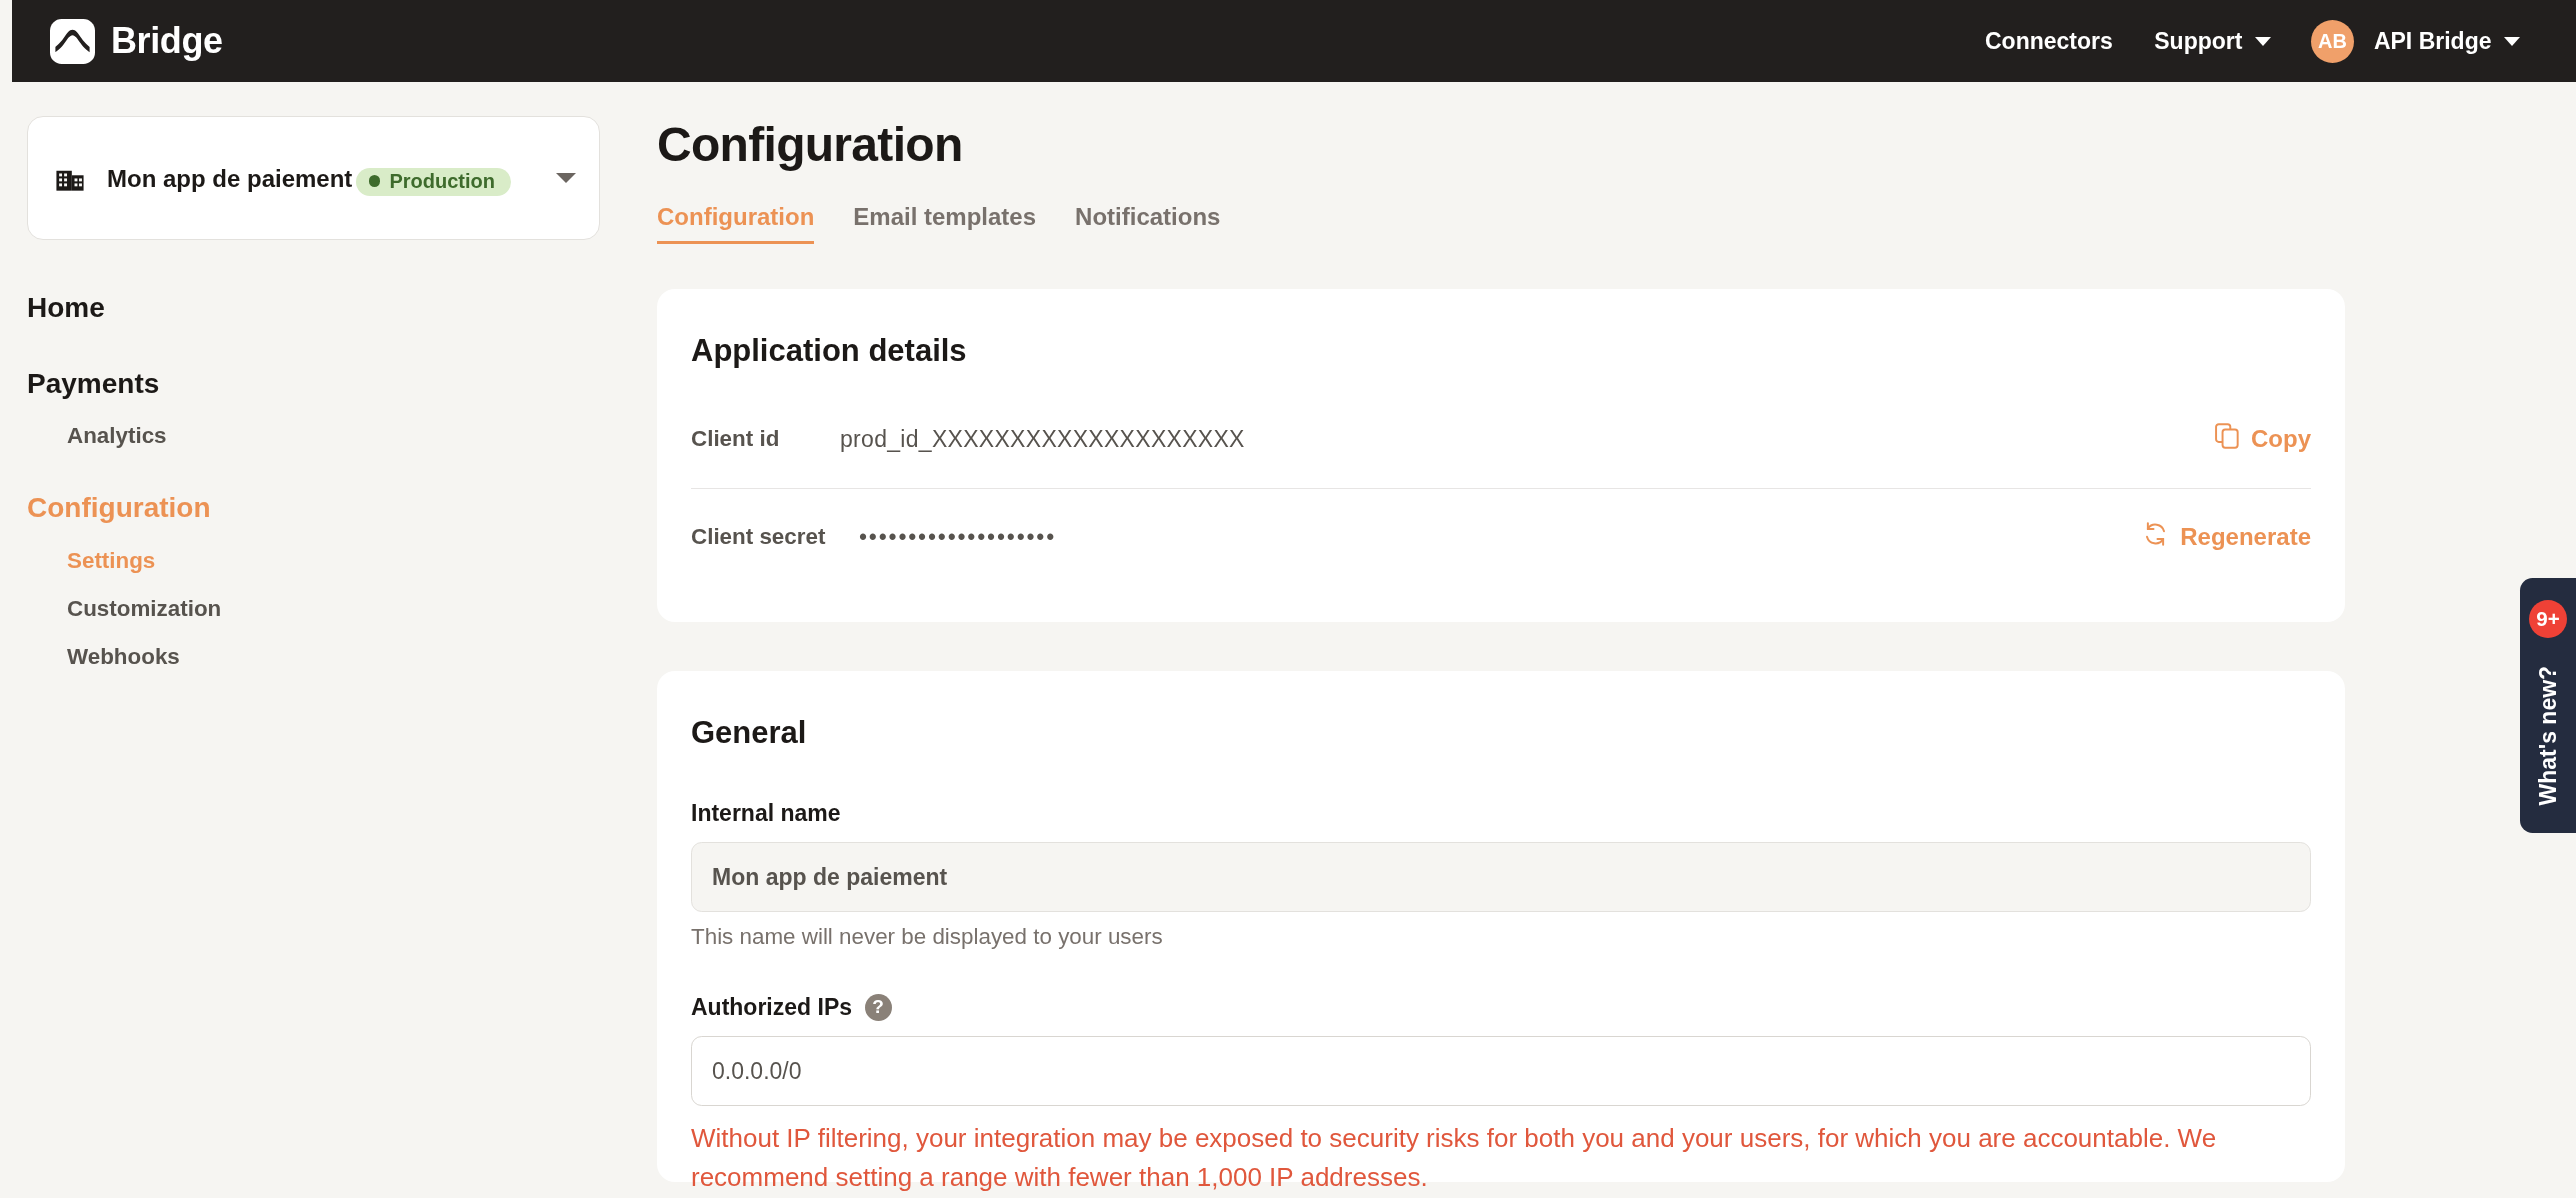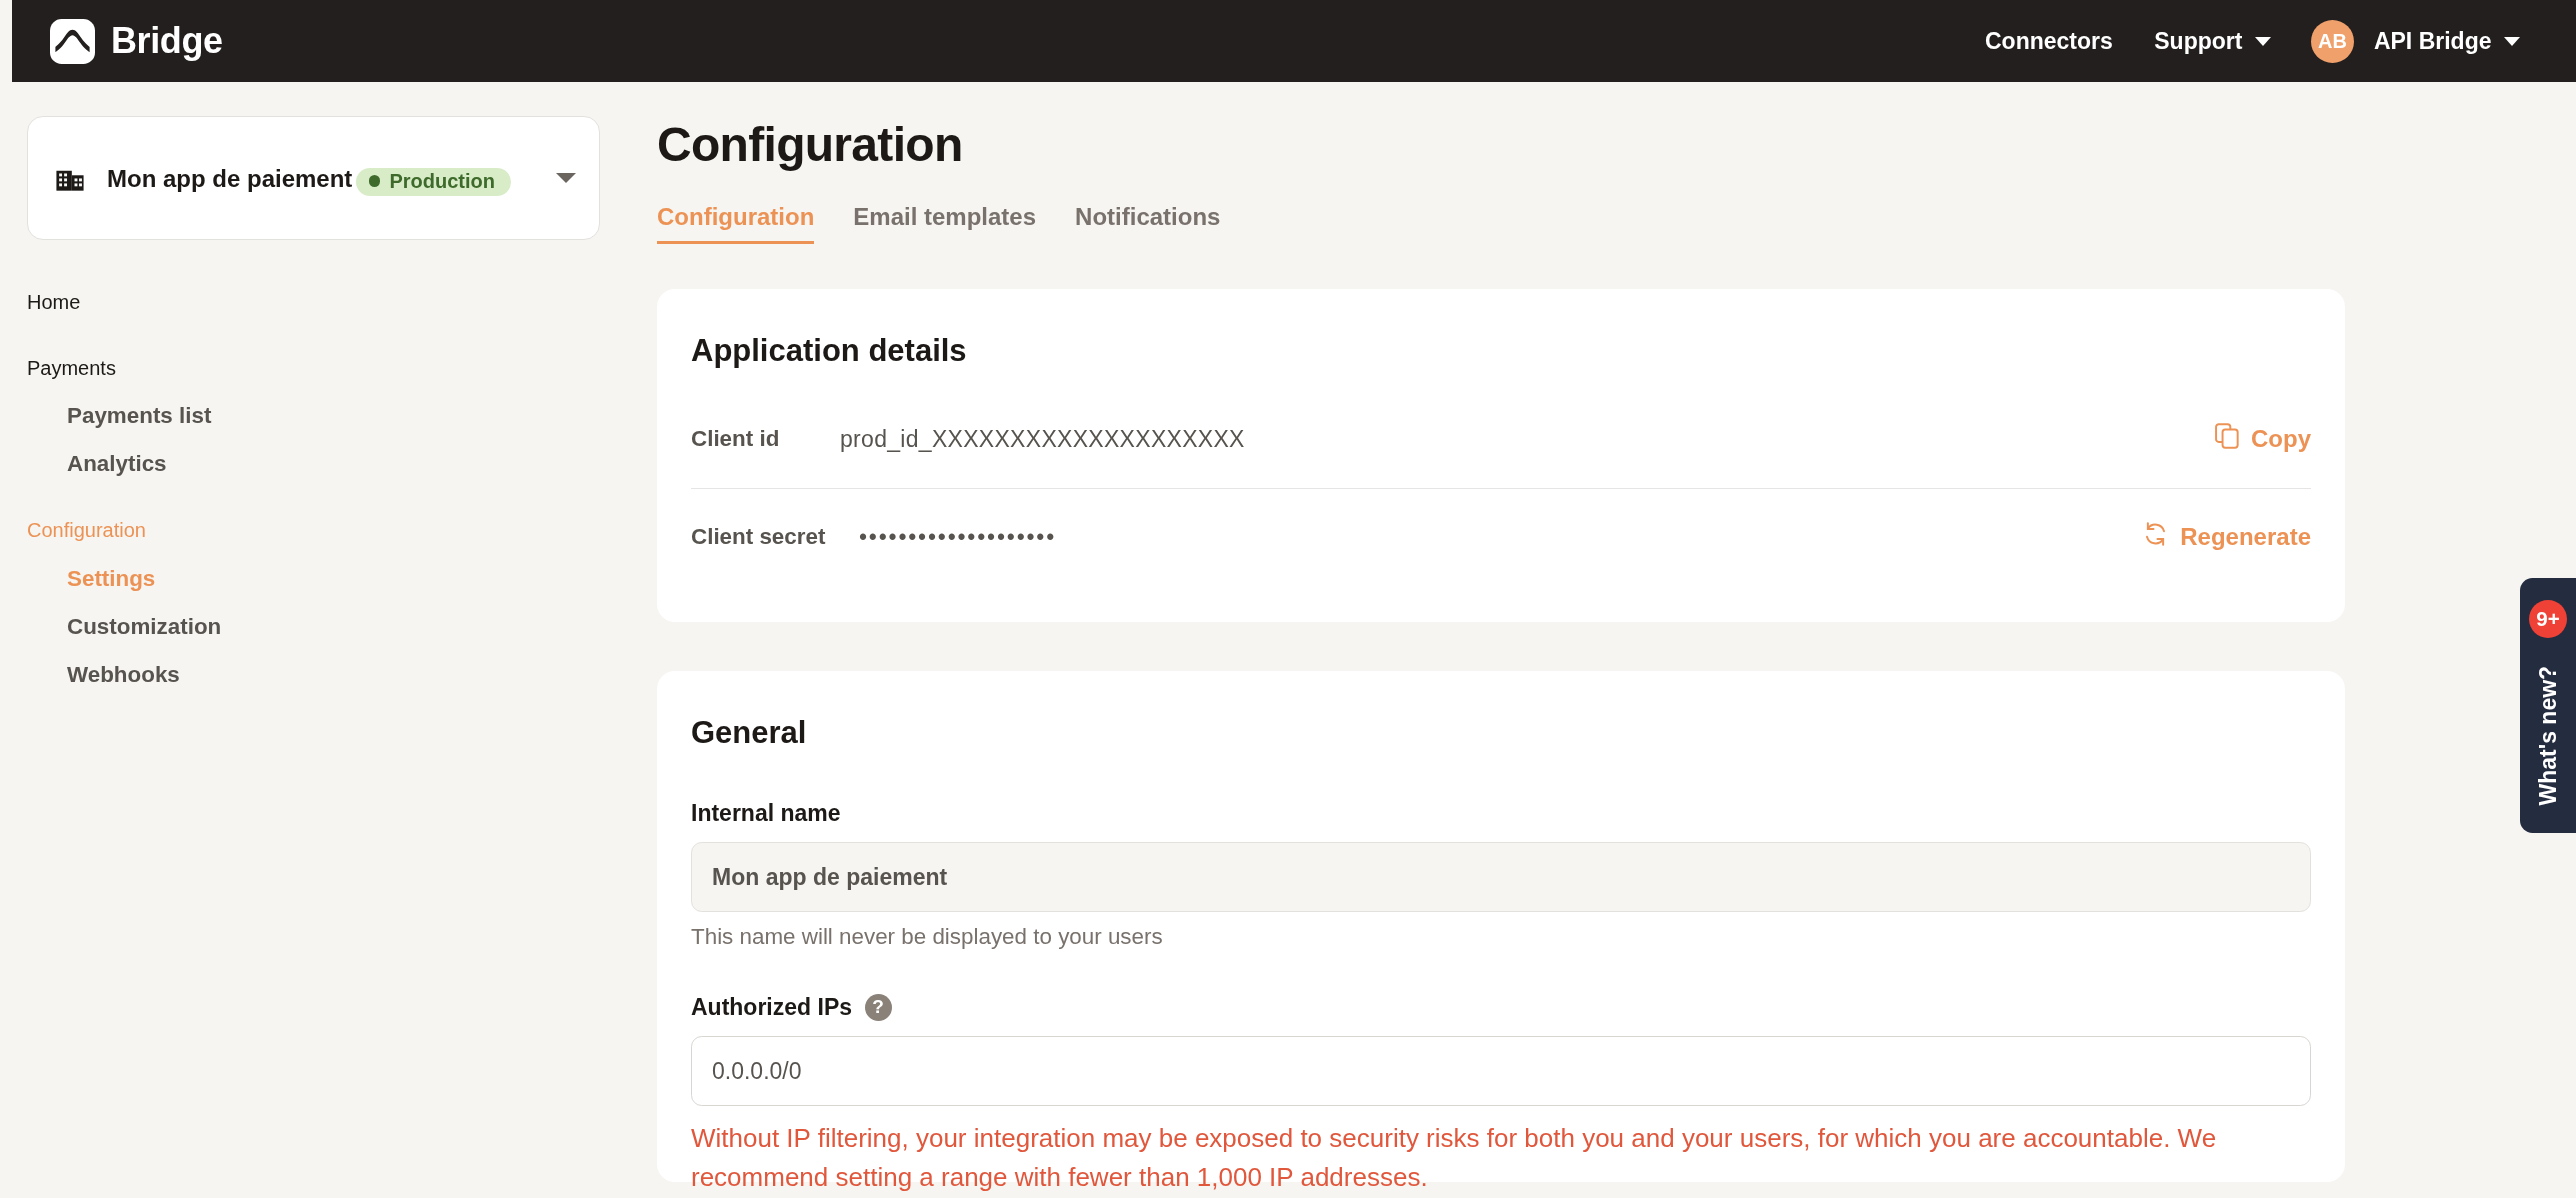--- a/index.html
+++ b/index.html
@@ -141,22 +141,22 @@
   .app-card-caret {
     width: 0; height: 0;
     border-left: 10px solid transparent;
     border-right: 10px solid transparent;
     border-top: 10.7px solid #6b6560;
     flex: 0 0 auto;
   }
 
   .nav-tree { margin-top: 38px; }
   .nav-top {
-    font-size: 20px;
-    font-weight: 400;
+    font-size: 28px;
+    font-weight: 700;
     color: #1c1917;
     padding: 11.6px 0 11.6px 27px;
     line-height: 1.25;
   }
   .nav-top.active { color: #ec9254; }
   .nav-sub {
     font-size: 22.4px;
     font-weight: 600;
     color: #57534e;
     padding: 10px 0 10px 67px;
@@ -427,21 +427,20 @@
         <span class="env-label">Production</span>
       </span>
     </span>
     <span class="app-card-caret"></span>
   </div>
 
   <div class="nav-tree">
     <div class="nav-top">Home</div>
     <div class="nav-gap"></div>
     <div class="nav-top">Payments</div>
-    <div class="nav-sub">Payments list</div>
     <div class="nav-sub">Analytics</div>
     <div class="nav-gap"></div>
     <div class="nav-top active">Configuration</div>
     <div class="nav-sub active">Settings</div>
     <div class="nav-sub">Customization</div>
     <div class="nav-sub">Webhooks</div>
   </div>
 </div>
 
 <div class="main">

